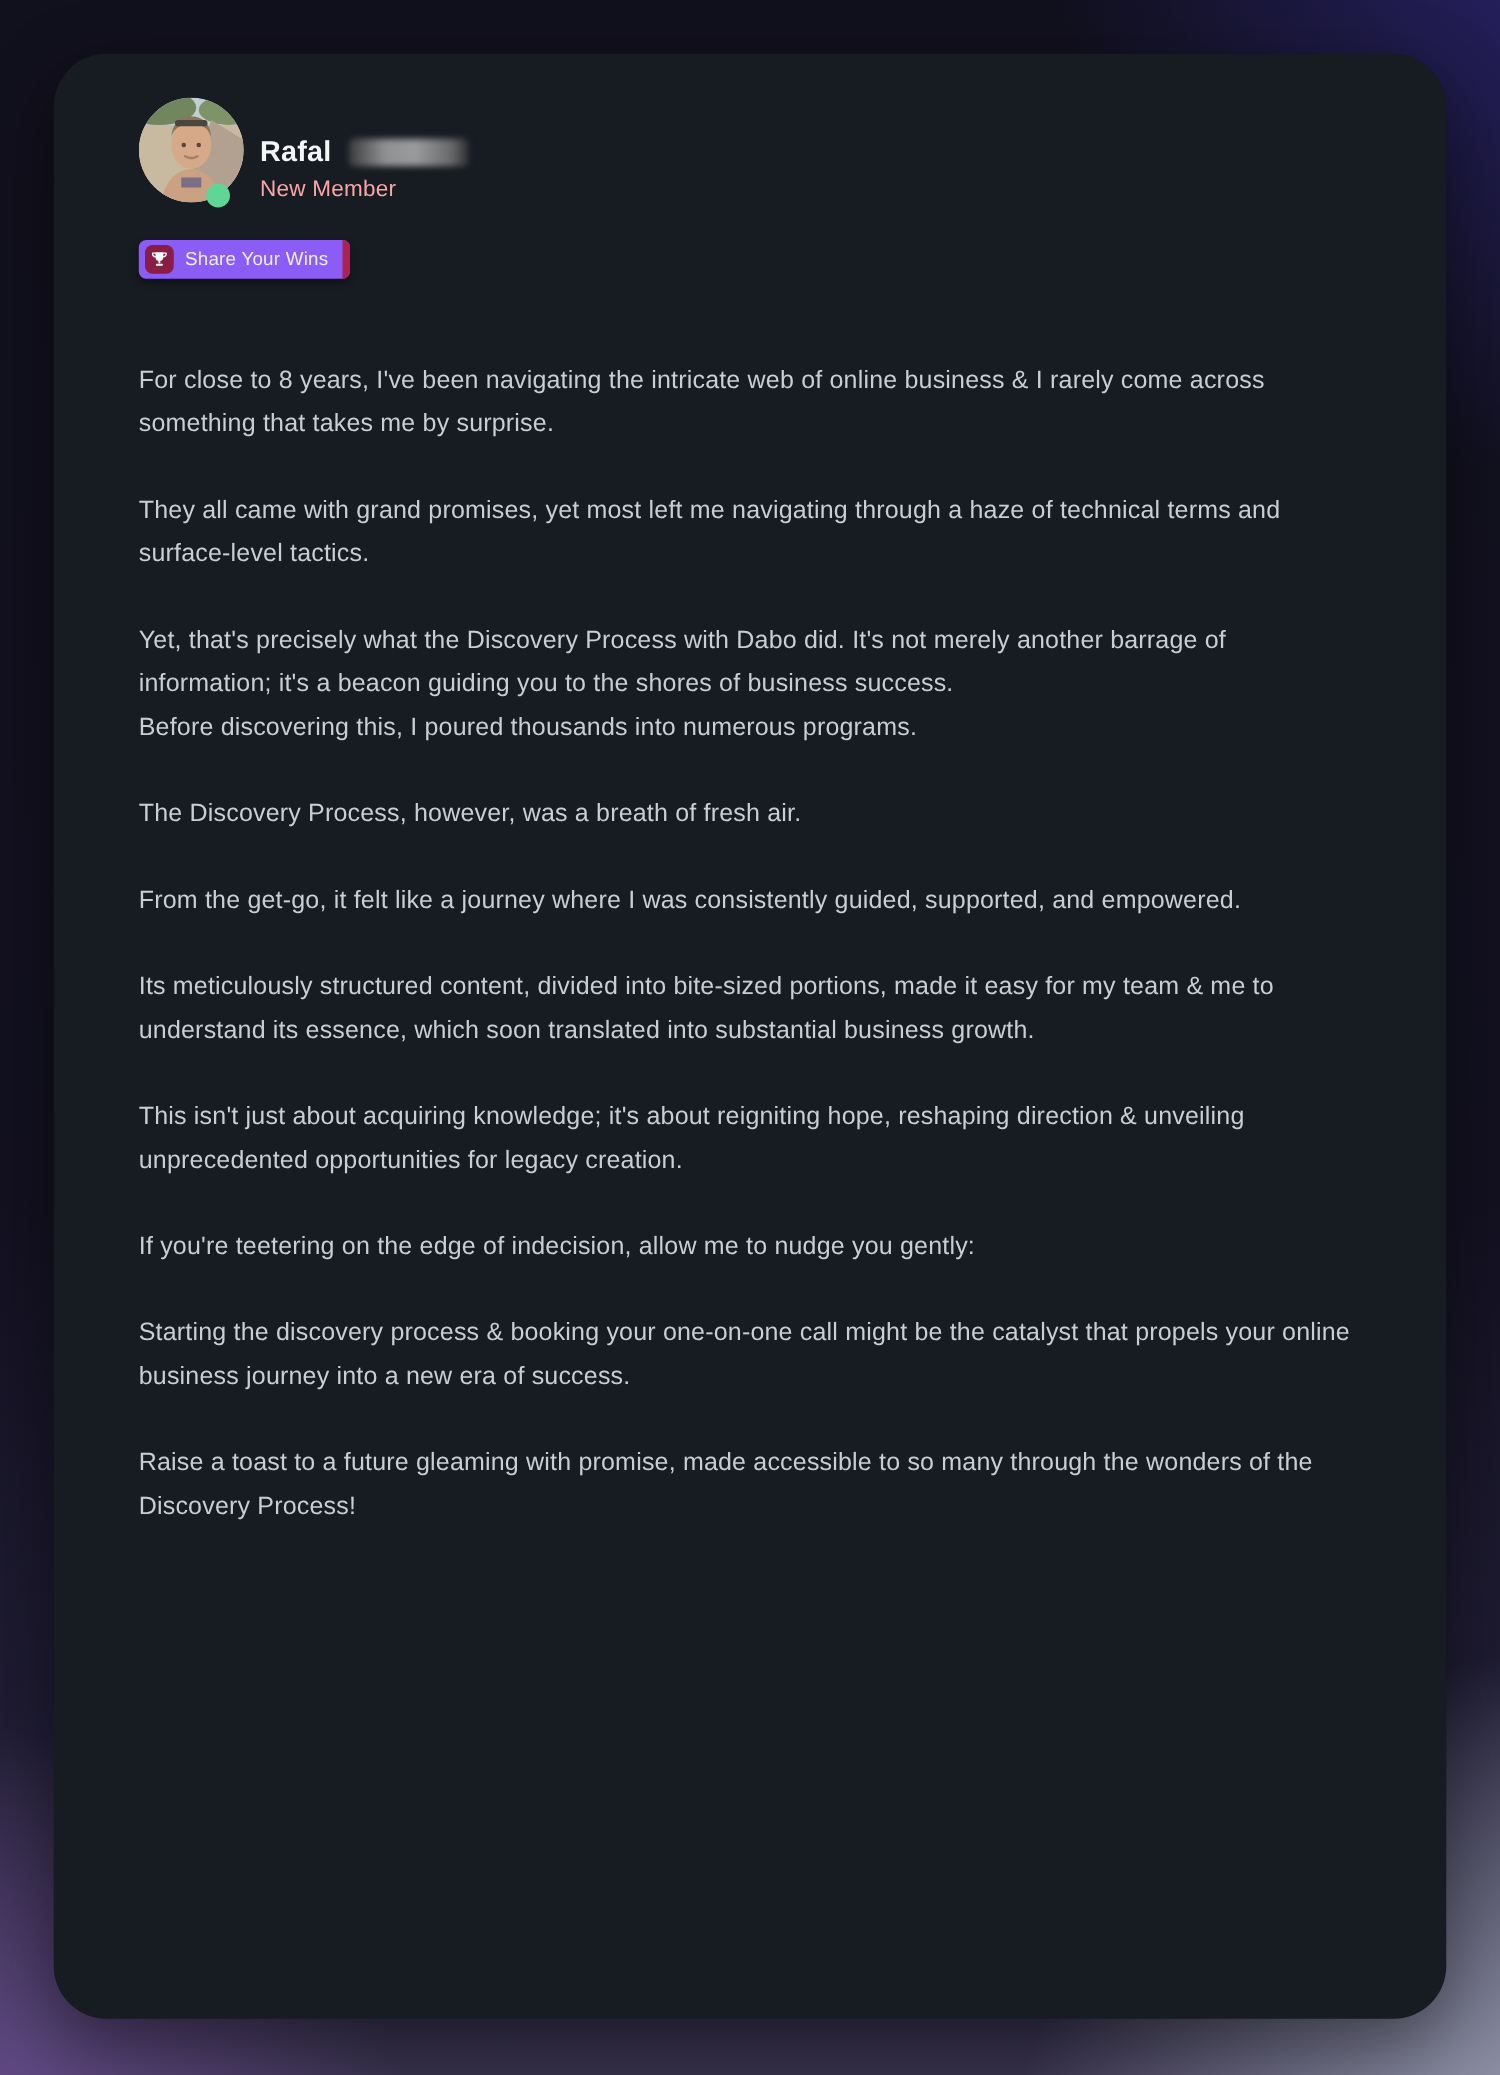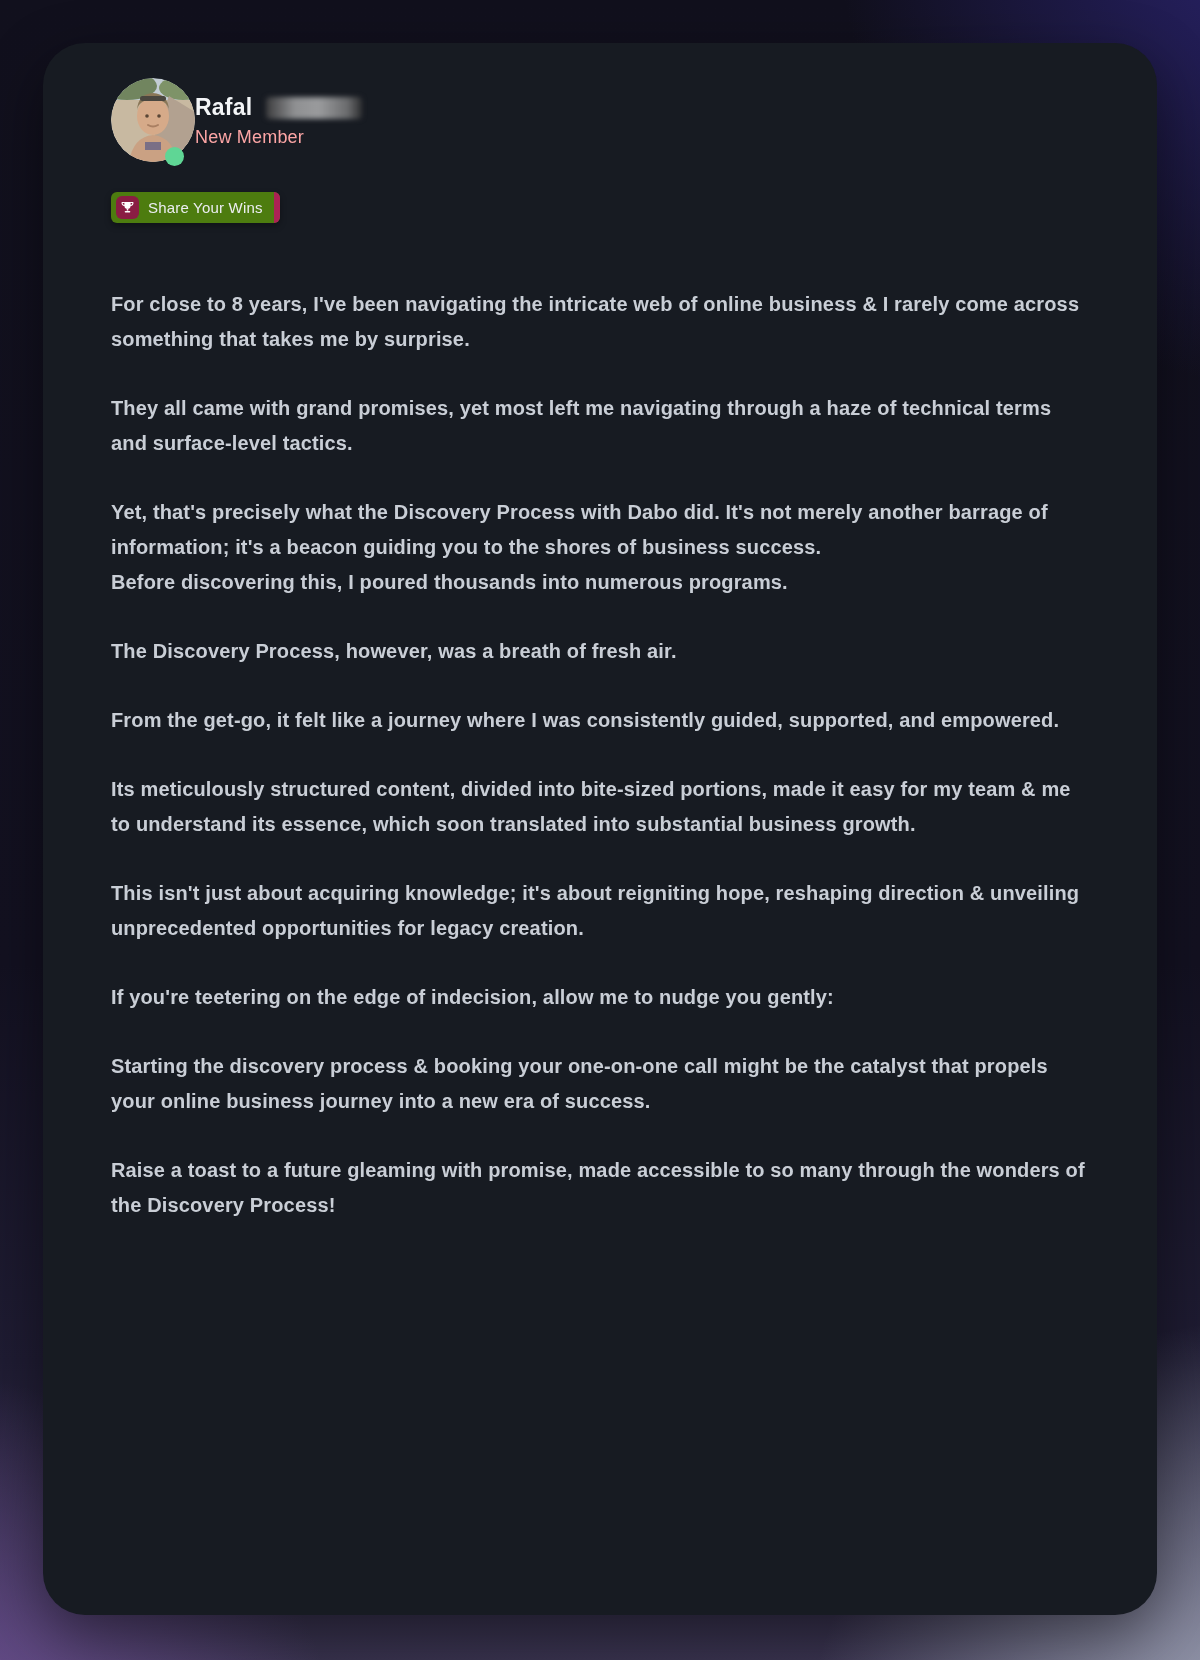--- a/index.html
+++ b/index.html
@@ -12,54 +12,54 @@
       radial-gradient(52% 40% at -6% 110%, #7b58a6 0%, rgba(123,88,166,0) 68%),
       radial-gradient(55% 42% at 108% -6%, #2b2472 0%, rgba(43,36,114,0) 70%),
       linear-gradient(180deg, #11101d 0%, #131121 58%, #1f1c33 82%, #39334f 100%);
   }
   .card{
     position:absolute;left:43px;top:43px;right:43px;bottom:45px;
     background:#171b22;border-radius:42px;
     padding:35px 68px 50px 68px;box-sizing:border-box;overflow:hidden;
     box-shadow:0 20px 60px rgba(0,0,0,.45);
   }
-  .header{display:flex;align-items:flex-start;}
+  .header{display:flex;align-items:flex-end;gap:13px;}
   .avatar-wrap{position:relative;width:84px;height:84px;flex:0 0 auto;cursor:pointer;}
   .avatar-wrap svg{display:block;border-radius:50%;}
   .status-dot{
     position:absolute;right:11px;bottom:-4px;width:19px;height:19px;border-radius:50%;
     background:#5fd695;
   }
   .id-block{padding-top:16px;}
   .name-row{display:flex;align-items:center;gap:14px;}
   .user-name{font-size:23px;font-weight:700;color:#f3f5f7;letter-spacing:.2px;}
   .redacted{
     width:96px;height:22px;border-radius:4px;
     background:linear-gradient(90deg,#3c3c3e 0%,#8f9092 30%,#9a9b9d 55%,#6a6b6d 85%,#2e2f31 100%);
     filter:blur(2.5px);
   }
   .user-role{margin-top:6px;font-size:18px;color:#fca5a5;letter-spacing:.2px;}
   .badge{
     margin-top:30px;display:inline-flex;align-items:center;position:relative;
-    background:#4d7c0f;border-radius:6px;padding:4px 17px 4px 5px;cursor:pointer;
+    background:#8b5cf6;border-radius:6px;padding:4px 17px 4px 5px;cursor:pointer;
     box-shadow:0 3px 6px rgba(0,0,0,.35);
   }
   .badge-stripe{
     position:absolute;right:0;top:0;bottom:0;width:6px;
     background:#ad2255;border-radius:0 6px 6px 0;
   }
   .badge-icon{
     width:23px;height:23px;border-radius:6px;background:#8a1d43;
     display:flex;align-items:center;justify-content:center;flex:0 0 auto;
   }
   .badge-label{margin-left:9px;font-size:15px;color:#eceef2;letter-spacing:.2px;}
   .post-body{margin-top:64px;}
   .para{
     margin:0 0 34px 0;font-size:20px;line-height:35px;color:#c9ced6;
-    letter-spacing:.15px;white-space:pre-line;font-weight:700;
+    letter-spacing:.15px;white-space:pre-line;font-weight:400;
   }
   .hashtag{
     display:inline-block;font-size:20px;line-height:35px;color:#ced3da;
     text-decoration:underline;text-underline-offset:4px;cursor:pointer;letter-spacing:.15px;
   }
 </style>
 </head>
 <body>
 
 <div class="card">

